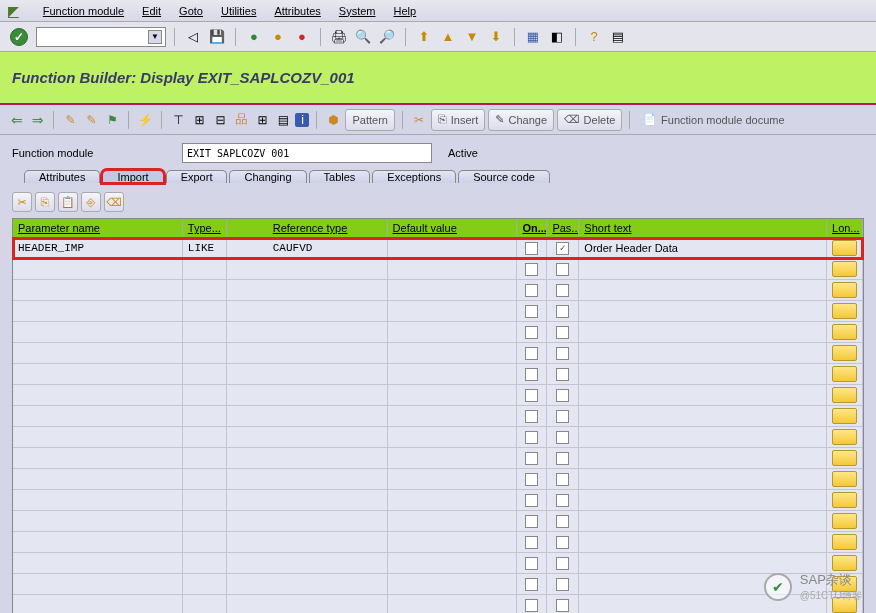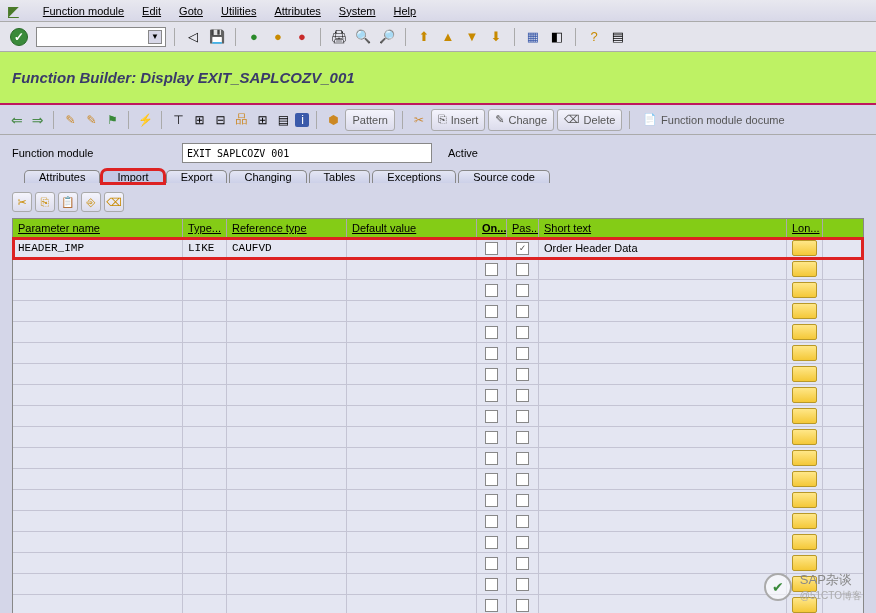--- a/index.html
+++ b/index.html
@@ -43,21 +43,21 @@
   .tablepane { background: #d4d6e8; padding: 10px 12px 4px; }
   .tabletools { display: flex; gap: 3px; margin-bottom: 6px; }
   .tabletools .tt { width: 20px; height: 20px; border: 1px solid #aaa; background: linear-gradient(to bottom, #f4f4fc, #dcdcec); border-radius: 3px; display: flex; align-items: center; justify-content: center; font-size: 11px; color: #c88a00; }
   
   .grid { border: 1px solid #888; background: #e8eaf4; }
   .grid .ghead { display: flex; background: #84cc16; border-bottom: 1px solid #888; align-items: center; }
   .grid .ghead .gcell { padding: 3px 5px; border-right: 1px solid #aaa; text-decoration: underline; white-space: nowrap; overflow: hidden; }
   .grid .grow { display: flex; border-bottom: 1px solid #c4c4d4; height: 21px; align-items: center; background: #e4e6f2; }
   .grid .grow .gcell { padding: 2px 5px; border-right: 1px solid #c4c4d4; white-space: nowrap; overflow: hidden; font-family: "Courier New", monospace; font-size: 11px; height: 100%; display: flex; align-items: center; }
   .grid .grow.hl { outline: 3px solid #d22; outline-offset: -2px; position: relative; z-index: 3; }
-  .c-param { width: 170px; } .c-type { width: 44px; } .c-ref { width: 120px; } .c-def { width: 130px; }
+  .c-param { width: 170px; } .c-type { width: 44px; } .c-ref { width: 120px; margin-left: 41px; } .c-def { width: 130px; }
   .c-on { width: 30px; justify-content: center; font-weight: bold; } .c-pas { width: 32px; justify-content: center; }
   .c-short { width: 248px; } .c-lon { width: 36px; }
   .grid .grow .c-short { font-family: Arial, sans-serif; }
   .chk { width: 13px; height: 13px; border: 1px solid #888; background: #fff; display: flex; align-items: center; justify-content: center; font-size: 10px; color: #555; }
   .yellowbtn { width: 28px; height: 16px; background: linear-gradient(to bottom,#ffe788,#f4c838); border: 1px solid #b89828; border-radius: 2px; }
   
   .watermark { position: absolute; right: 14px; bottom: 10px; display: flex; align-items: center; gap: 8px; color: #888; font-size: 13px; }
   .watermark .logo { width: 28px; height: 28px; border: 2px solid #aaa; border-radius: 50%; display: flex; align-items: center; justify-content: center; color: #3a8a3a; font-size: 14px; background: rgba(255,255,255,0.6); }
   .watermark .sub { font-size: 10px; color: #aaa; display: block; }
 </style>

